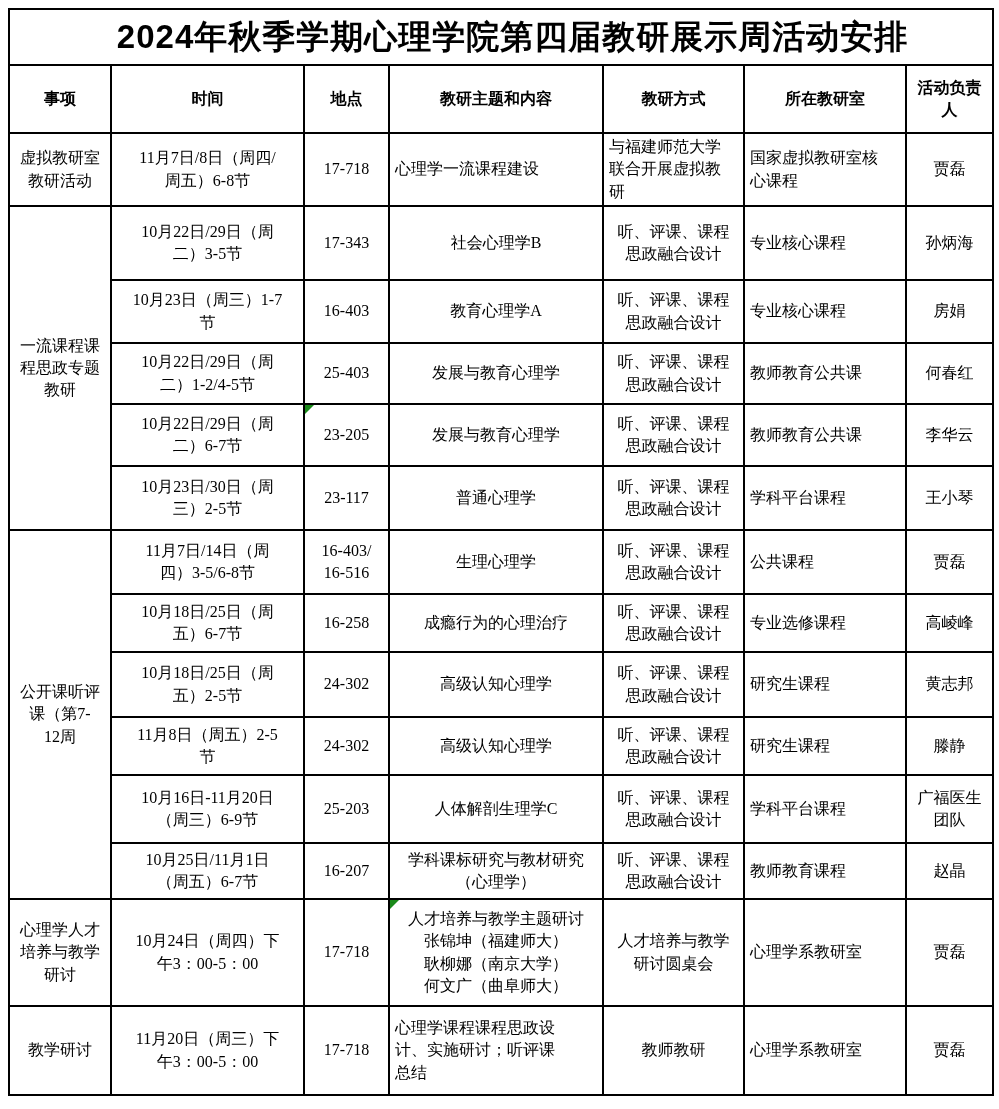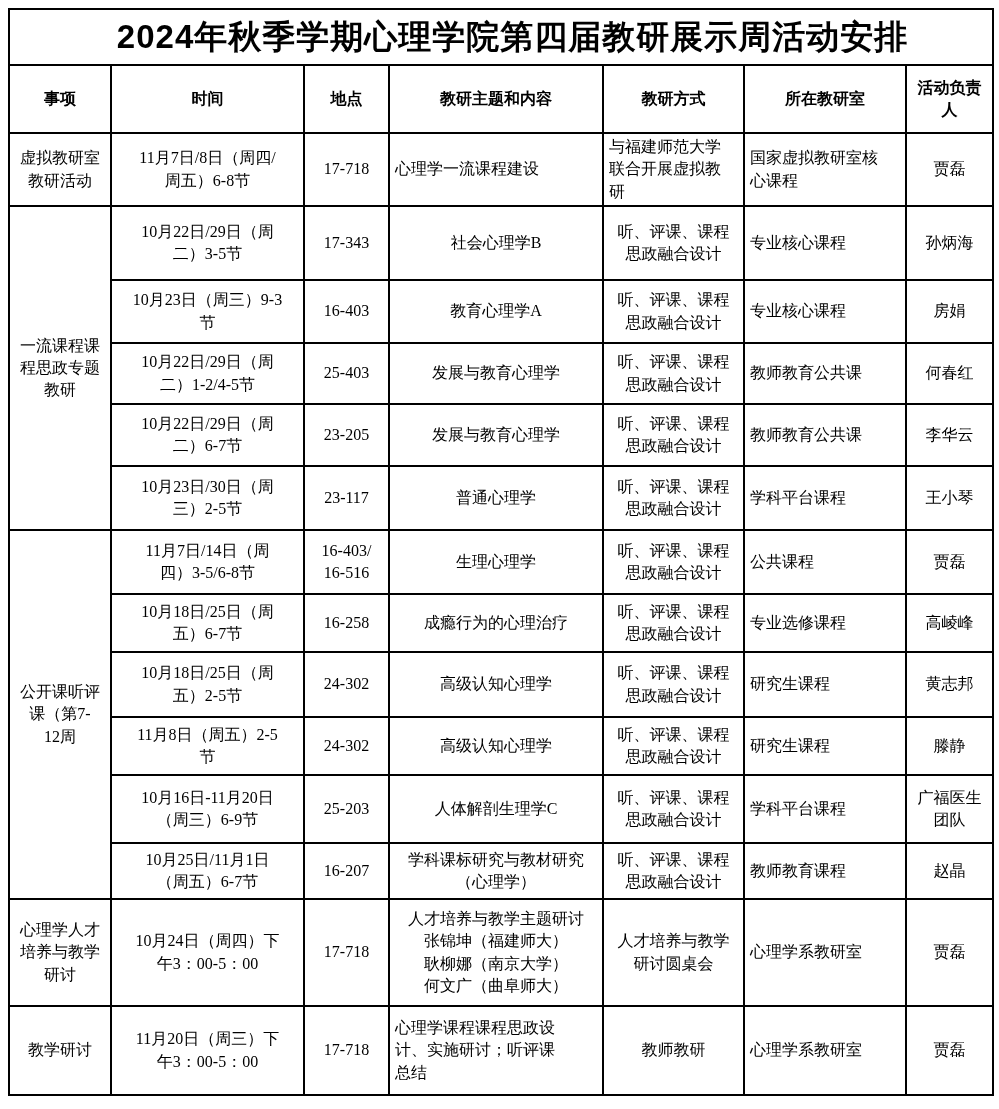--- a/index.html
+++ b/index.html
@@ -22,21 +22,21 @@
     white-space:pre-line; overflow:hidden;
     font-weight:normal;
   }
   .title-cell{
     font-family:"Liberation Sans","DejaVu Sans",sans-serif;
     font-size:33px; font-weight:bold; height:50px;
     white-space:nowrap; letter-spacing:1px;padding-left:28px;
   }
   .header-row th{ font-weight:bold; height:62px; }
   .al-left{ text-align:left; }
-  .green-marker{ position:relative;border-radius:27px; }
+  .green-marker{ position:relative; }
   .green-marker::before{
     content:""; position:absolute; top:0; left:0; width:0; height:0;
     border-top:9px solid var(--marker);
     border-right:9px solid transparent;
   }
 </style>
 </head>
 <body>
 
 <table>
@@ -86,21 +86,21 @@
         <td>10月22日/29日（周
 二）3-5节</td>
         <td>17-343</td>
         <td>社会心理学B</td>
         <td>听、评课、课程
 思政融合设计</td>
         <td class="al-left">专业核心课程</td>
         <td>孙炳海</td>
       </tr>
       <tr style="height: 63px;">
-        <td>10月23日（周三）9-3
+        <td>10月23日（周三）1-7
 节</td>
         <td>16-403</td>
         <td>教育心理学A</td>
         <td>听、评课、课程
 思政融合设计</td>
         <td class="al-left">专业核心课程</td>
         <td>房娟</td>
       </tr>
       <tr style="height: 61px;">
         <td>10月22日/29日（周

